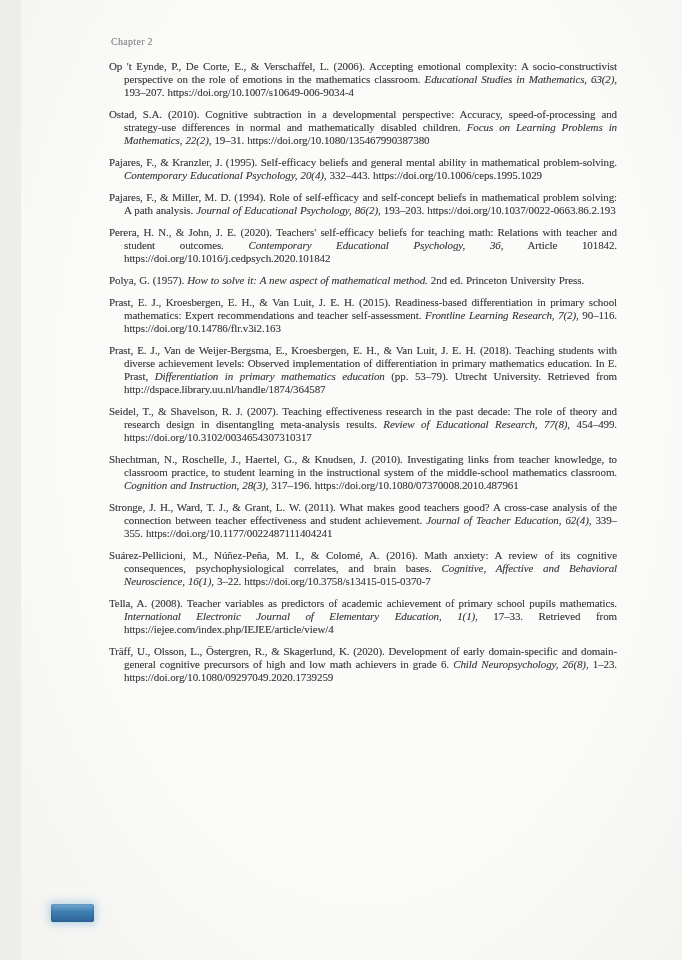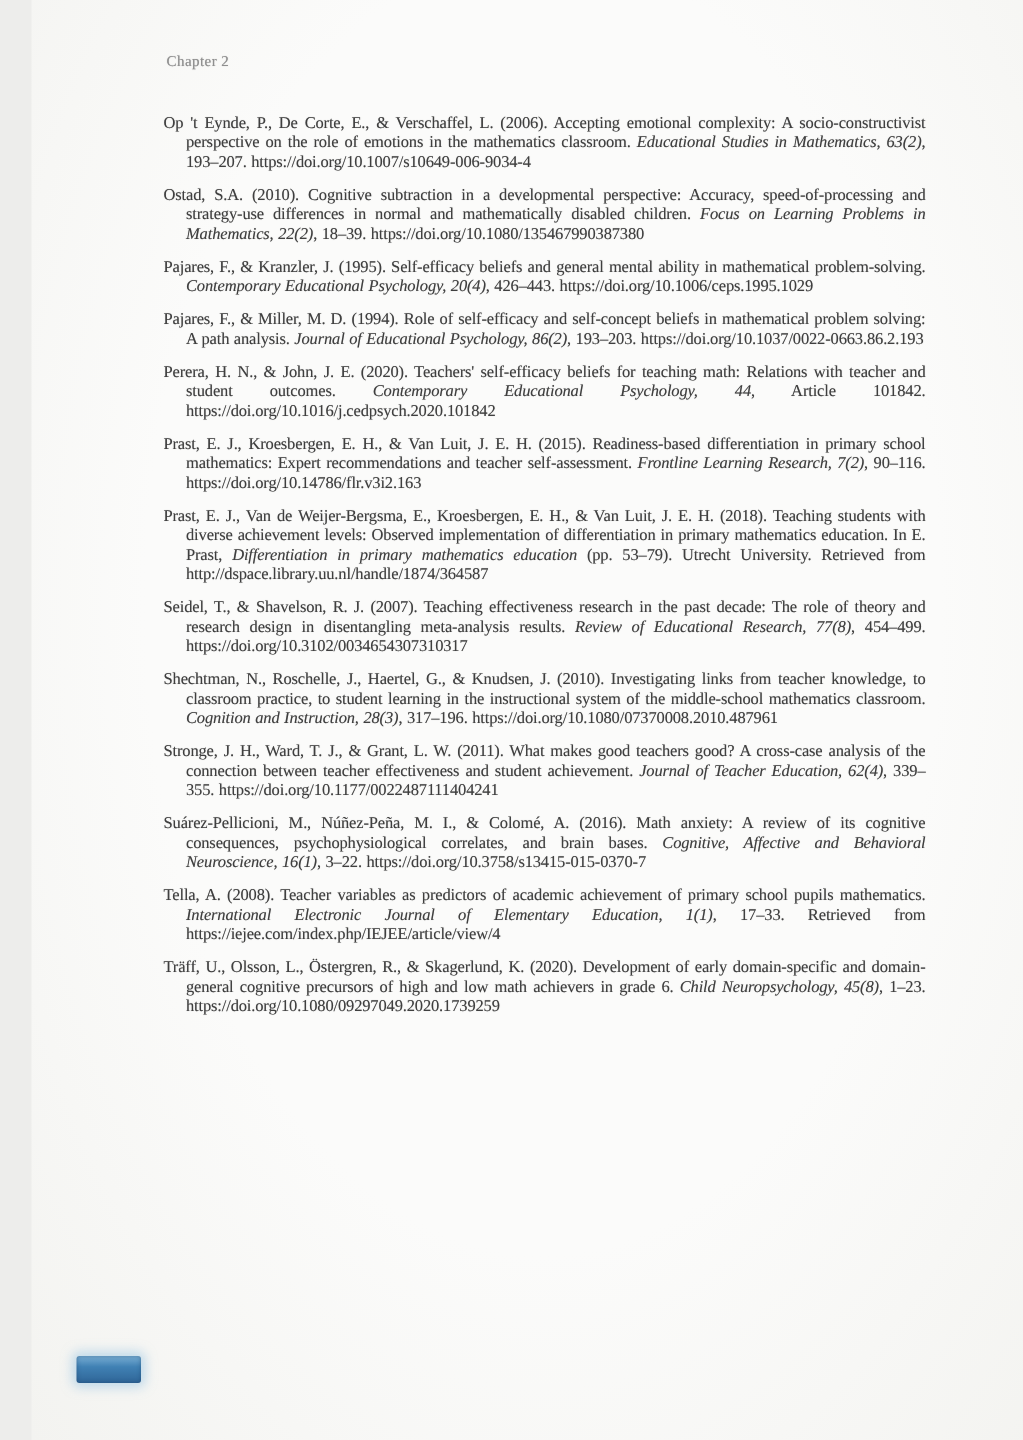--- a/index.html
+++ b/index.html
@@ -11,21 +11,21 @@
     color:#3e3e3e;
     margin-left:21px;
   }
   .scan-blur{filter:blur(0.35px);}
   .chapter-header{
     position:absolute;left:90px;top:36px;
     font-size:10px;letter-spacing:0.3px;color:#8f8f8f;
     text-shadow:0 0 0.6px rgba(140,140,140,0.7);
   }
   .references{
-    position:absolute;left:88px;top:76px;width:508px;
+    position:absolute;left:88px;top:60px;width:508px;
   }
   p.ref{
     margin:0 0 9px 0;
     font-size:11px;line-height:13px;
     text-align:justify;
     padding-left:15px;text-indent:-15px;
     color:#3f3f3f;
     word-spacing:0.4px;letter-spacing:-0.1px;
     text-shadow:0 0 0.5px rgba(90,90,90,0.55);
   }
@@ -39,29 +39,30 @@
 </style>
 </head>
 <body>
 
 <div class="page">
   <div class="scan-blur">
     <div class="chapter-header">Chapter 2</div>
 
     <div class="references">
         <p class="ref"><span>Op 't Eynde, P., De Corte, E., &amp; Verschaffel, L. (2006). Accepting emotional complexity: A socio-constructivist perspective on the role of emotions in the mathematics classroom. </span><span class="it">Educational Studies in Mathematics, 63(2)</span><span>, 193–207. https://doi.org/10.1007/s10649-006-9034-4</span></p>
-        <p class="ref"><span>Ostad, S.A. (2010). Cognitive subtraction in a developmental perspective: Accuracy, speed-of-processing and strategy-use differences in normal and mathematically disabled children. </span><span class="it">Focus on Learning Problems in Mathematics, 22(2)</span><span>, 18–39. https://doi.org/10.1080/135467990387380</span></p>
-        <p class="ref"><span>Pajares, F., &amp; Kranzler, J. (1995). Self-efficacy beliefs and general mental ability in mathematical problem-solving. </span><span class="it">Contemporary Educational Psychology, 20(4)</span><span>, 426–443. https://doi.org/10.1006/ceps.1995.1029</span></p>
+        <p class="ref"><span>Ostad, S.A. (2010). Cognitive subtraction in a developmental perspective: Accuracy, speed-of-processing and strategy-use differences in normal and mathematically disabled children. </span><span class="it">Focus on Learning Problems in Mathematics, 22(2)</span><span>, 19–31. https://doi.org/10.1080/135467990387380</span></p>
+        <p class="ref"><span>Pajares, F., &amp; Kranzler, J. (1995). Self-efficacy beliefs and general mental ability in mathematical problem-solving. </span><span class="it">Contemporary Educational Psychology, 20(4)</span><span>, 332–443. https://doi.org/10.1006/ceps.1995.1029</span></p>
         <p class="ref"><span>Pajares, F., &amp; Miller, M. D. (1994). Role of self-efficacy and self-concept beliefs in mathematical problem solving: A path analysis. </span><span class="it">Journal of Educational Psychology, 86(2)</span><span>, 193–203. https://doi.org/10.1037/0022-0663.86.2.193</span></p>
-        <p class="ref"><span>Perera, H. N., &amp; John, J. E. (2020). Teachers' self-efficacy beliefs for teaching math: Relations with teacher and student outcomes. </span><span class="it">Contemporary Educational Psychology, 44</span><span>, Article 101842. https://doi.org/10.1016/j.cedpsych.2020.101842</span></p>
+        <p class="ref"><span>Perera, H. N., &amp; John, J. E. (2020). Teachers' self-efficacy beliefs for teaching math: Relations with teacher and student outcomes. </span><span class="it">Contemporary Educational Psychology, 36</span><span>, Article 101842. https://doi.org/10.1016/j.cedpsych.2020.101842</span></p>
+        <p class="ref"><span>Polya, G. (1957). </span><span class="it">How to solve it: A new aspect of mathematical method.</span><span> 2nd ed. Princeton University Press.</span></p>
         <p class="ref"><span>Prast, E. J., Kroesbergen, E. H., &amp; Van Luit, J. E. H. (2015). Readiness-based differentiation in primary school mathematics: Expert recommendations and teacher self-assessment. </span><span class="it">Frontline Learning Research, 7(2)</span><span>, 90–116. https://doi.org/10.14786/flr.v3i2.163</span></p>
         <p class="ref"><span>Prast, E. J., Van de Weijer-Bergsma, E., Kroesbergen, E. H., &amp; Van Luit, J. E. H. (2018). Teaching students with diverse achievement levels: Observed implementation of differentiation in primary mathematics education. In E. Prast, </span><span class="it">Differentiation in primary mathematics education</span><span> (pp. 53–79). Utrecht University. Retrieved from http://dspace.library.uu.nl/handle/1874/364587</span></p>
         <p class="ref"><span>Seidel, T., &amp; Shavelson, R. J. (2007). Teaching effectiveness research in the past decade: The role of theory and research design in disentangling meta-analysis results. </span><span class="it">Review of Educational Research, 77(8)</span><span>, 454–499. https://doi.org/10.3102/0034654307310317</span></p>
         <p class="ref"><span>Shechtman, N., Roschelle, J., Haertel, G., &amp; Knudsen, J. (2010). Investigating links from teacher knowledge, to classroom practice, to student learning in the instructional system of the middle-school mathematics classroom. </span><span class="it">Cognition and Instruction, 28(3)</span><span>, 317–196. https://doi.org/10.1080/07370008.2010.487961</span></p>
         <p class="ref"><span>Stronge, J. H., Ward, T. J., &amp; Grant, L. W. (2011). What makes good teachers good? A cross-case analysis of the connection between teacher effectiveness and student achievement. </span><span class="it">Journal of Teacher Education, 62(4)</span><span>, 339–355. https://doi.org/10.1177/0022487111404241</span></p>
         <p class="ref"><span>Suárez-Pellicioni, M., Núñez-Peña, M. I., &amp; Colomé, A. (2016). Math anxiety: A review of its cognitive consequences, psychophysiological correlates, and brain bases. </span><span class="it">Cognitive, Affective and Behavioral Neuroscience, 16(1)</span><span>, 3–22. https://doi.org/10.3758/s13415-015-0370-7</span></p>
         <p class="ref"><span>Tella, A. (2008). Teacher variables as predictors of academic achievement of primary school pupils mathematics. </span><span class="it">International Electronic Journal of Elementary Education, 1(1)</span><span>, 17–33. Retrieved from https://iejee.com/index.php/IEJEE/article/view/4</span></p>
-        <p class="ref"><span>Träff, U., Olsson, L., Östergren, R., &amp; Skagerlund, K. (2020). Development of early domain-specific and domain-general cognitive precursors of high and low math achievers in grade 6. </span><span class="it">Child Neuropsychology, 45(8)</span><span>, 1–23. https://doi.org/10.1080/09297049.2020.1739259</span></p>
+        <p class="ref"><span>Träff, U., Olsson, L., Östergren, R., &amp; Skagerlund, K. (2020). Development of early domain-specific and domain-general cognitive precursors of high and low math achievers in grade 6. </span><span class="it">Child Neuropsychology, 26(8)</span><span>, 1–23. https://doi.org/10.1080/09297049.2020.1739259</span></p>
       </div>
   </div>
 
   <div class="page-number-badge"></div>
 </div>
 
 </body></html>

